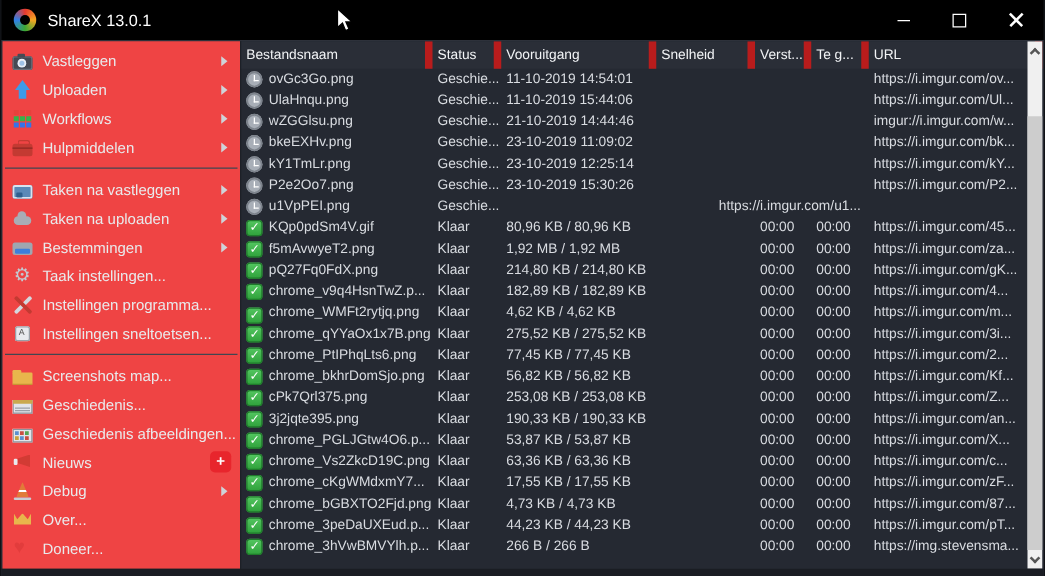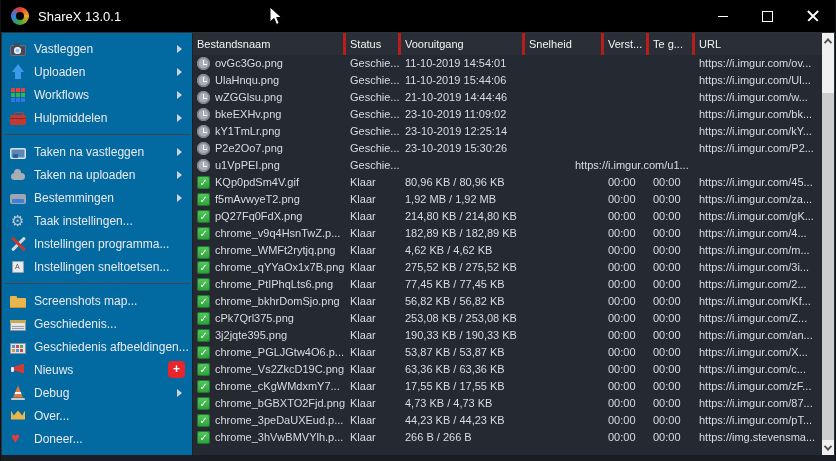--- a/index.html
+++ b/index.html
@@ -18,21 +18,21 @@
   .wc-max::before { content:""; width:9px; height:9px; border:1px solid #fff; }
   .wc-close::before, .wc-close::after { content:""; position:absolute; width:14px; height:1.5px; background:#fff; }
   .wc-close::before { transform:rotate(45deg); }
   .wc-close::after { transform:rotate(-45deg); }
 
   
   .main { position:absolute; top:33px; left:1px; right:1px; bottom:6px; display:flex; }
   .bottom-strip { position:absolute; left:0; right:0; bottom:0; height:6px; background:#1a1d23; }
 
   
-  .sidebar { width:190px; background:#0369a1; padding-top:4px; flex:none; }
+  .sidebar { width:190px; background:#ef4444; padding-top:4px; flex:none; }
   .sb-item { height:23px; display:flex; align-items:center; padding:0 7px 0 8px; gap:8px; cursor:default; }
   .sb-label { font-size:12px; color:#e9eaec; white-space:nowrap; }
   .sb-sep { height:1px; background:#414650; margin:5px 2px; }
   .sb-arrow { width:0; height:0; border-left:5px solid #cfd3d9; border-top:4px solid transparent; border-bottom:4px solid transparent; margin-left:auto; margin-right:3px; }
   .sb-badge { margin-left:auto; background:#e8252c; color:#fff; width:17px; height:17px; border-radius:4px; font-weight:bold; text-align:center; line-height:17px; font-size:12px; }
 
   
   .ic { width:16px; height:16px; position:relative; flex:none; }
   .ic-camera { background:#454a54; border-radius:2px; height:11px; margin-top:3px; box-shadow:inset 0 0 0 1px #6a707b; }
   .ic-camera::before { content:""; position:absolute; left:4px; top:-2px; width:6px; height:3px; background:#454a54; border-radius:1px; }
@@ -67,21 +67,21 @@
   .ic-cone::before { content:""; position:absolute; left:3px; top:1px; width:10px; height:12px;
     background:linear-gradient(to bottom,#e07b39 0 6px,#fff 6px 8px,#e07b39 8px); clip-path:polygon(50% 0,100% 100%,0 100%); }
   .ic-cone::after { content:""; position:absolute; left:1px; bottom:1px; width:14px; height:2px; background:#c8cdd4; border-radius:1px; }
   .ic-heart::before { content:"\2665"; position:absolute; left:1px; top:-1px; color:#e23c3c; font-size:15px; line-height:16px; }
   .ic-crown::before { content:""; position:absolute; left:1px; top:3px; width:14px; height:9px; background:#e8b64c;
     clip-path:polygon(0 0,20% 55%,50% 0,80% 55%,100% 0,100% 100%,0 100%); }
 
   
   .content { flex:1; background:#252932; position:relative; border-left:1px solid #1d2027; overflow:hidden; }
   .thead { display:flex; height:22px; background:#2a2e37; color:#f2f4f6; font-size:11px; line-height:22px; }
-  .th { padding-left:4px; border-right:3px solid #b91c1c; white-space:nowrap; overflow:hidden; flex:none; }
+  .th { padding-left:4px; border-right:6px solid #b91c1c; white-space:nowrap; overflow:hidden; flex:none; }
   .th:last-child { flex:1; }
   .tr { display:flex; height:17px; line-height:17px; font-size:11px; color:#d9dce1; }
   .td { padding-left:4px; white-space:nowrap; overflow:hidden; flex:none; }
   .td:last-child { flex:1; }
   .td-name { display:flex; align-items:center; gap:5px; padding-left:4px; }
   .ic-check { width:13px; height:13px; border-radius:3px; background:linear-gradient(#55c862,#2ea03a); position:relative; flex:none; box-shadow:inset 0 0 0 1px #1f7a2b; }
   .ic-check::after { content:"\2713"; position:absolute; left:2.5px; top:0; color:#fff; font-size:10px; font-weight:700; line-height:13px; }
   .ic-clock { width:13px; height:13px; border-radius:50%; background:#a8aeb7; position:relative; flex:none; box-shadow:inset 0 0 0 1.5px #7d838c; }
   .ic-clock::after { content:""; position:absolute; left:6px; top:3px; width:3px; height:4px; border-left:1.5px solid #fff; border-bottom:1.5px solid #fff; }
 
@@ -231,21 +231,21 @@
           <div class="tr">
             <div class="td td-name" style="width: 153px;">
               <span class="ic-clock"></span>
               <span>wZGGlsu.png</span>
             </div>
             <div class="td" style="width: 55px;">Geschie...</div>
             <div class="td" style="width: 124px;">21-10-2019 14:44:46</div>
             <div class="td" style="width: 79px;"></div>
             <div class="td" style="width: 45px;"></div>
             <div class="td" style="width: 46px;"></div>
-            <div class="td">https://i.imgur.com/w...</div>
+            <div class="td">imgur://i.imgur.com/w...</div>
           </div>
           <div class="tr">
             <div class="td td-name" style="width: 153px;">
               <span class="ic-clock"></span>
               <span>bkeEXHv.png</span>
             </div>
             <div class="td" style="width: 55px;">Geschie...</div>
             <div class="td" style="width: 124px;">23-10-2019 11:09:02</div>
             <div class="td" style="width: 79px;"></div>
             <div class="td" style="width: 45px;"></div>

